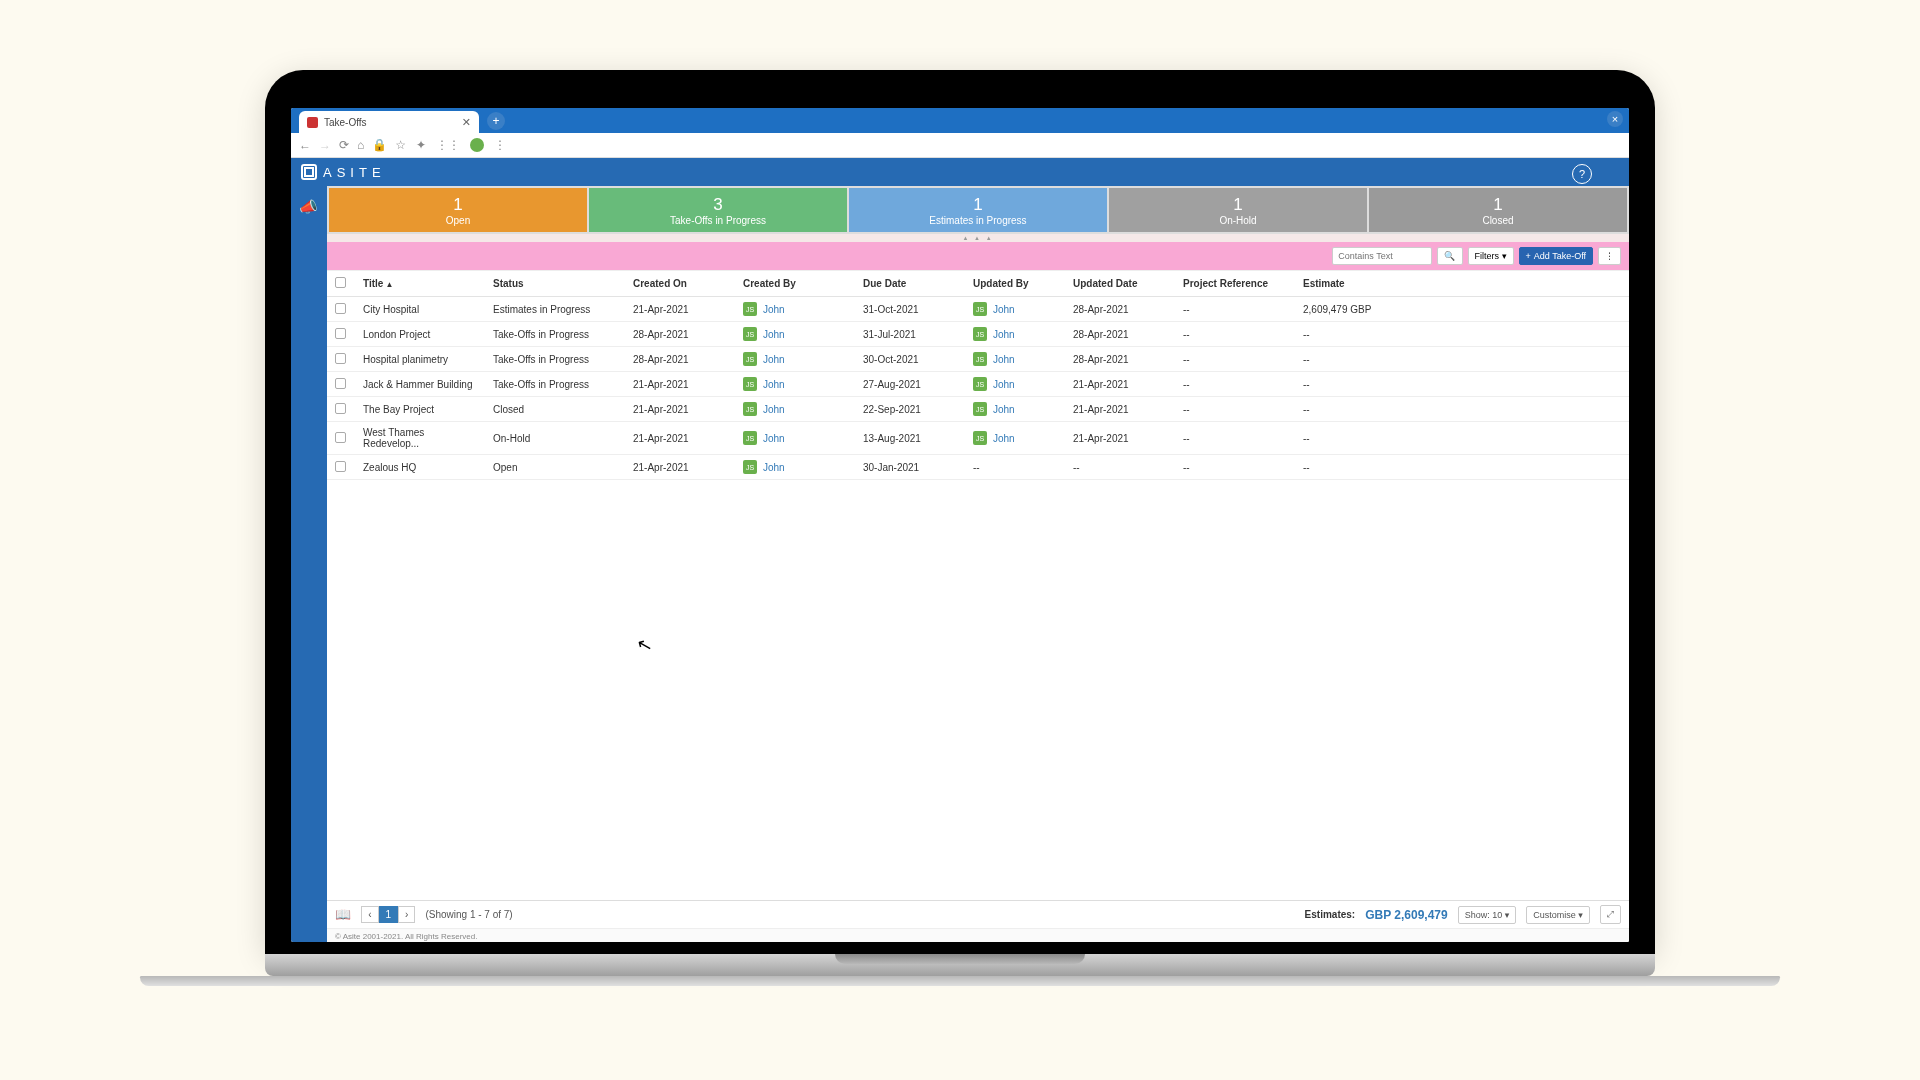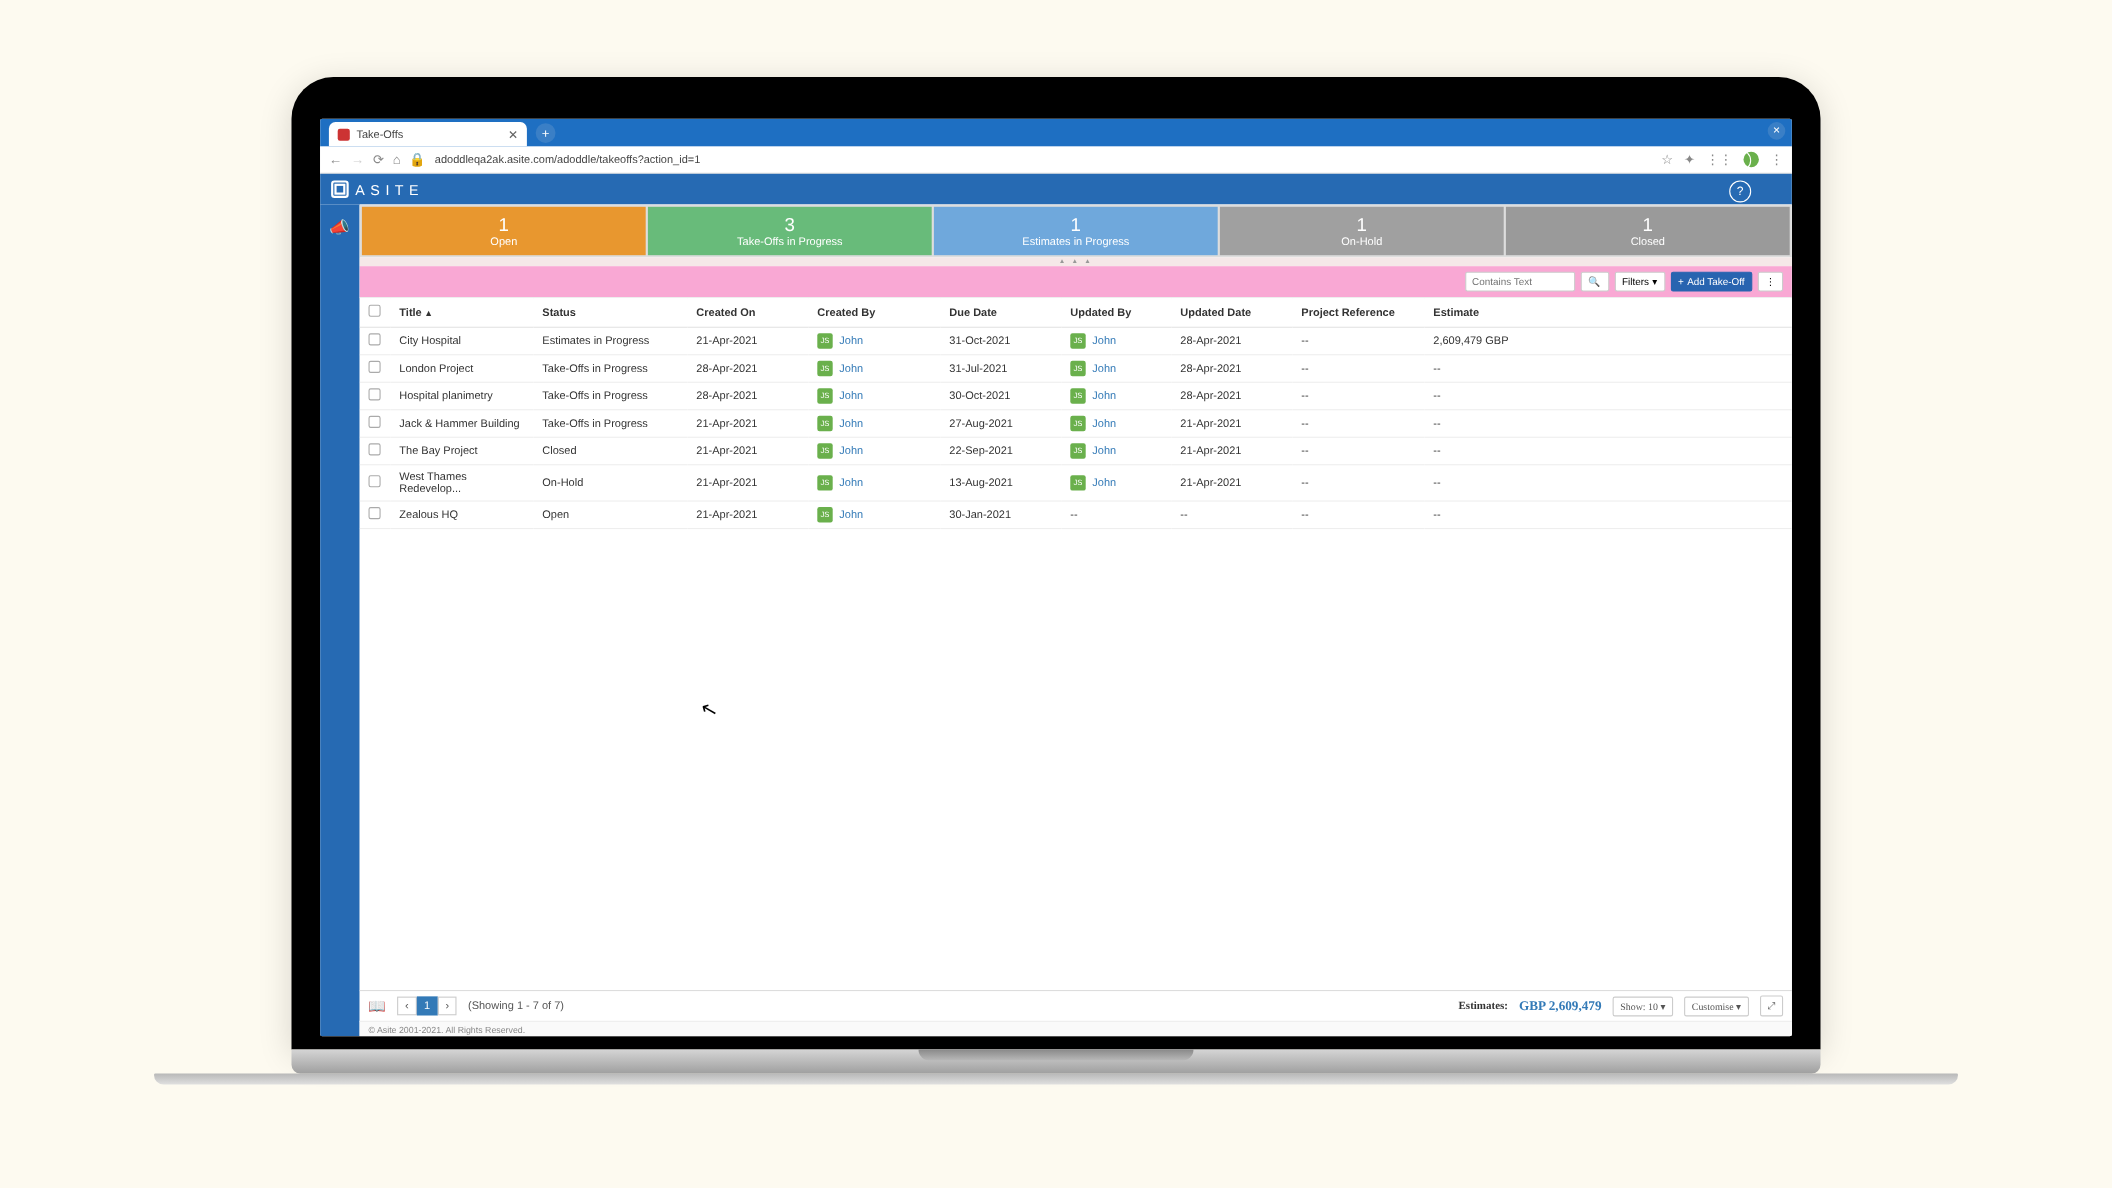--- a/index.html
+++ b/index.html
@@ -408,21 +408,20 @@
   border: 1px solid #ccc;
   padding: 2px 6px;
   background: #fff;
 }
 .pager-btn.active { background: #337ab7; color: #fff; border-color: #337ab7; }
 .footer-right {
   margin-left: auto;
   display: flex;
   align-items: center;
   gap: 10px;
-  font-family: Liberation Serif, serif;
 }
 .est-label { font-weight: 600; color: #333; }
 .est-val { color: #337ab7; font-weight: 600; font-size:12px; }
 .foot-btn {
   border: 1px solid #ccc;
   padding: 3px 6px;
   border-radius: 2px;
   font-size: 9px;
   background: #fff;
 }
@@ -463,21 +462,20 @@
           <div class="newtab">+</div>
           <div class="tabbar-right">×</div>
         </div>
 
         <div class="addrbar">
           <span class="addr-icon">←</span>
           <span class="addr-icon" style="opacity:.4">→</span>
           <span class="addr-icon">⟳</span>
           <span class="addr-icon">⌂</span>
           <span class="addr-icon">🔒</span>
-          <input class="addr-input" value="adoddleqa2ak.asite.com/adoddle/takeoffs?action_id=1" style="">
           <div class="addr-icons">
             <span class="addr-icon">☆</span>
             <span class="addr-icon">✦</span>
             <span class="addr-icon">⋮⋮</span>
             <span class="addr-av"></span>
             <span class="addr-icon">⋮</span>
           </div>
         </div>
 
         <div class="app-header">

